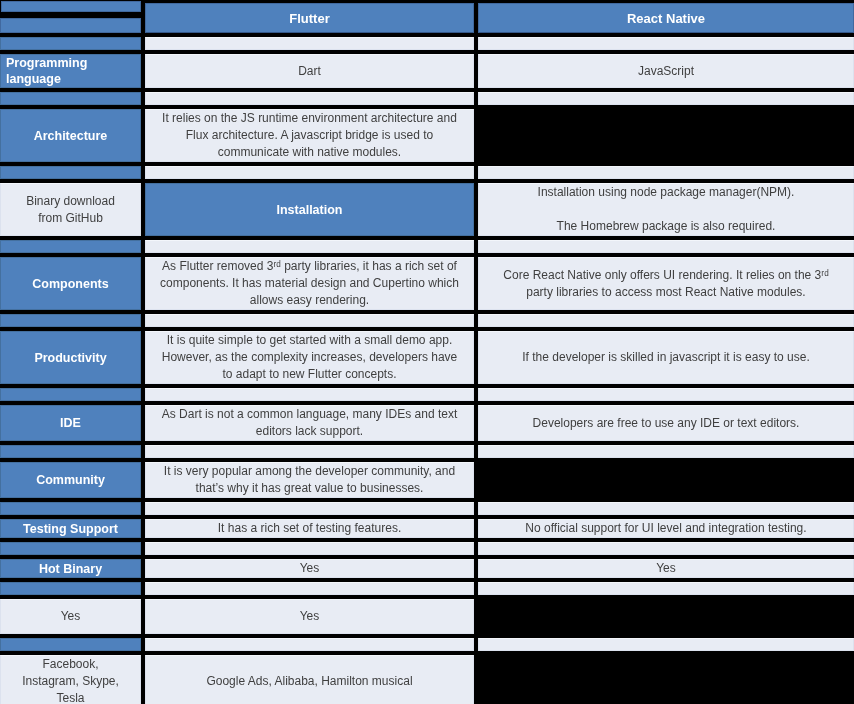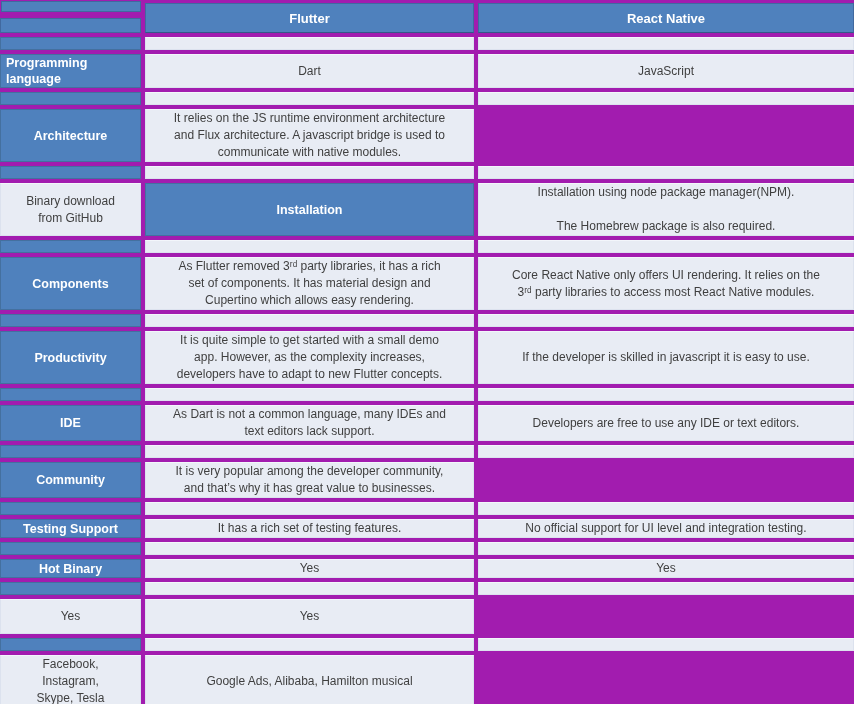--- a/index.html
+++ b/index.html
@@ -1,18 +1,18 @@
 <!DOCTYPE html>
 <html><head>
 <meta charset="utf-8">
 <style>
   html, body { margin: 0; padding: 0; background: #ffffff; }
   .screen {
     width: 854px; height: 704px; box-sizing: border-box;
-    padding-top: 1px; background: #a21caf; overflow: hidden;
+    padding-top: 1px; background: #000000; overflow: hidden;
     font-family: "Liberation Sans", "DejaVu Sans", sans-serif;
   }
   .row {
     display: grid;
     grid-template-columns: 141px 329px 376px;
     column-gap: 4px;
     margin-bottom: 4px;
   }
   .cell { box-sizing: border-box; overflow: hidden; }
 
@@ -37,21 +37,21 @@
     color: #ffffff; font-weight: bold; font-size: 12.5px; line-height: 16px;
     display: flex; align-items: center; justify-content: center;
     text-align: left; padding: 0 5px;
   }
 
   
   .light-cell {
     background: #e8ecf4; border: 1px solid #dce2ee; border-top-color: #f3f6fb;
     color: #3f3f3f; font-size: 12px; line-height: 17px;
     display: flex; align-items: center; justify-content: center;
-    text-align: center; padding: 0 25px;
+    text-align: center; padding: 0 13px;
   }
   .light-cell span { white-space: pre-line; }
 
   .spacer-row .cell { height: 13px; }
   .content-row.single .cell { min-height: 17px; }
   .content-row.double .cell { min-height: 35px; }
   .content-row.triple .cell { min-height: 53px; }
 
   #table-body .row:last-child { margin-bottom: 0; }
 </style>

